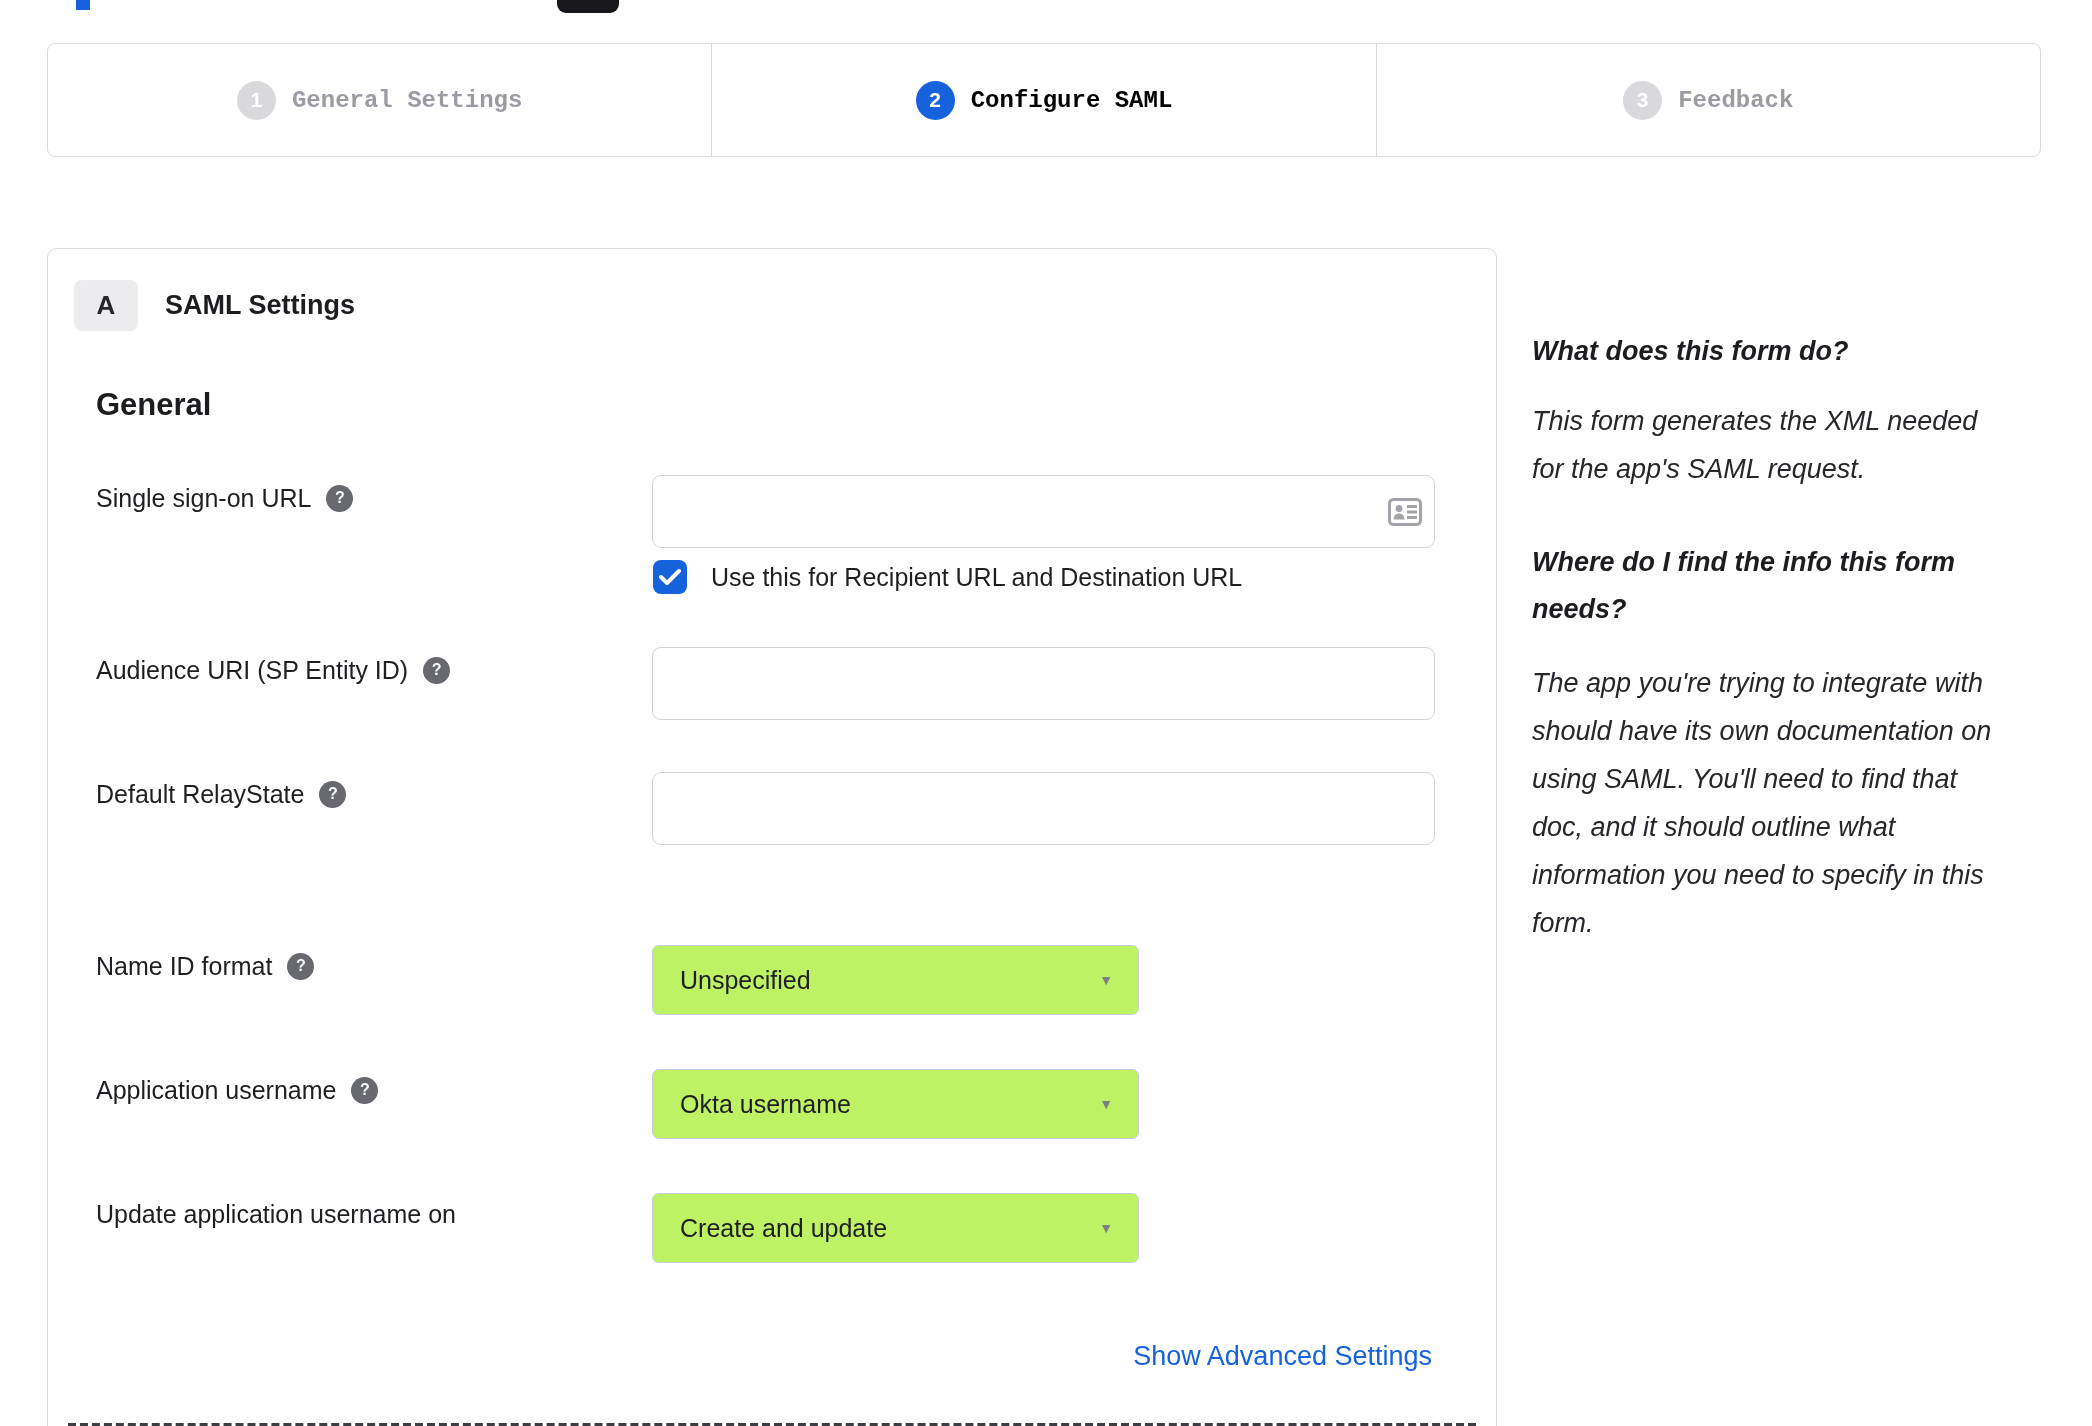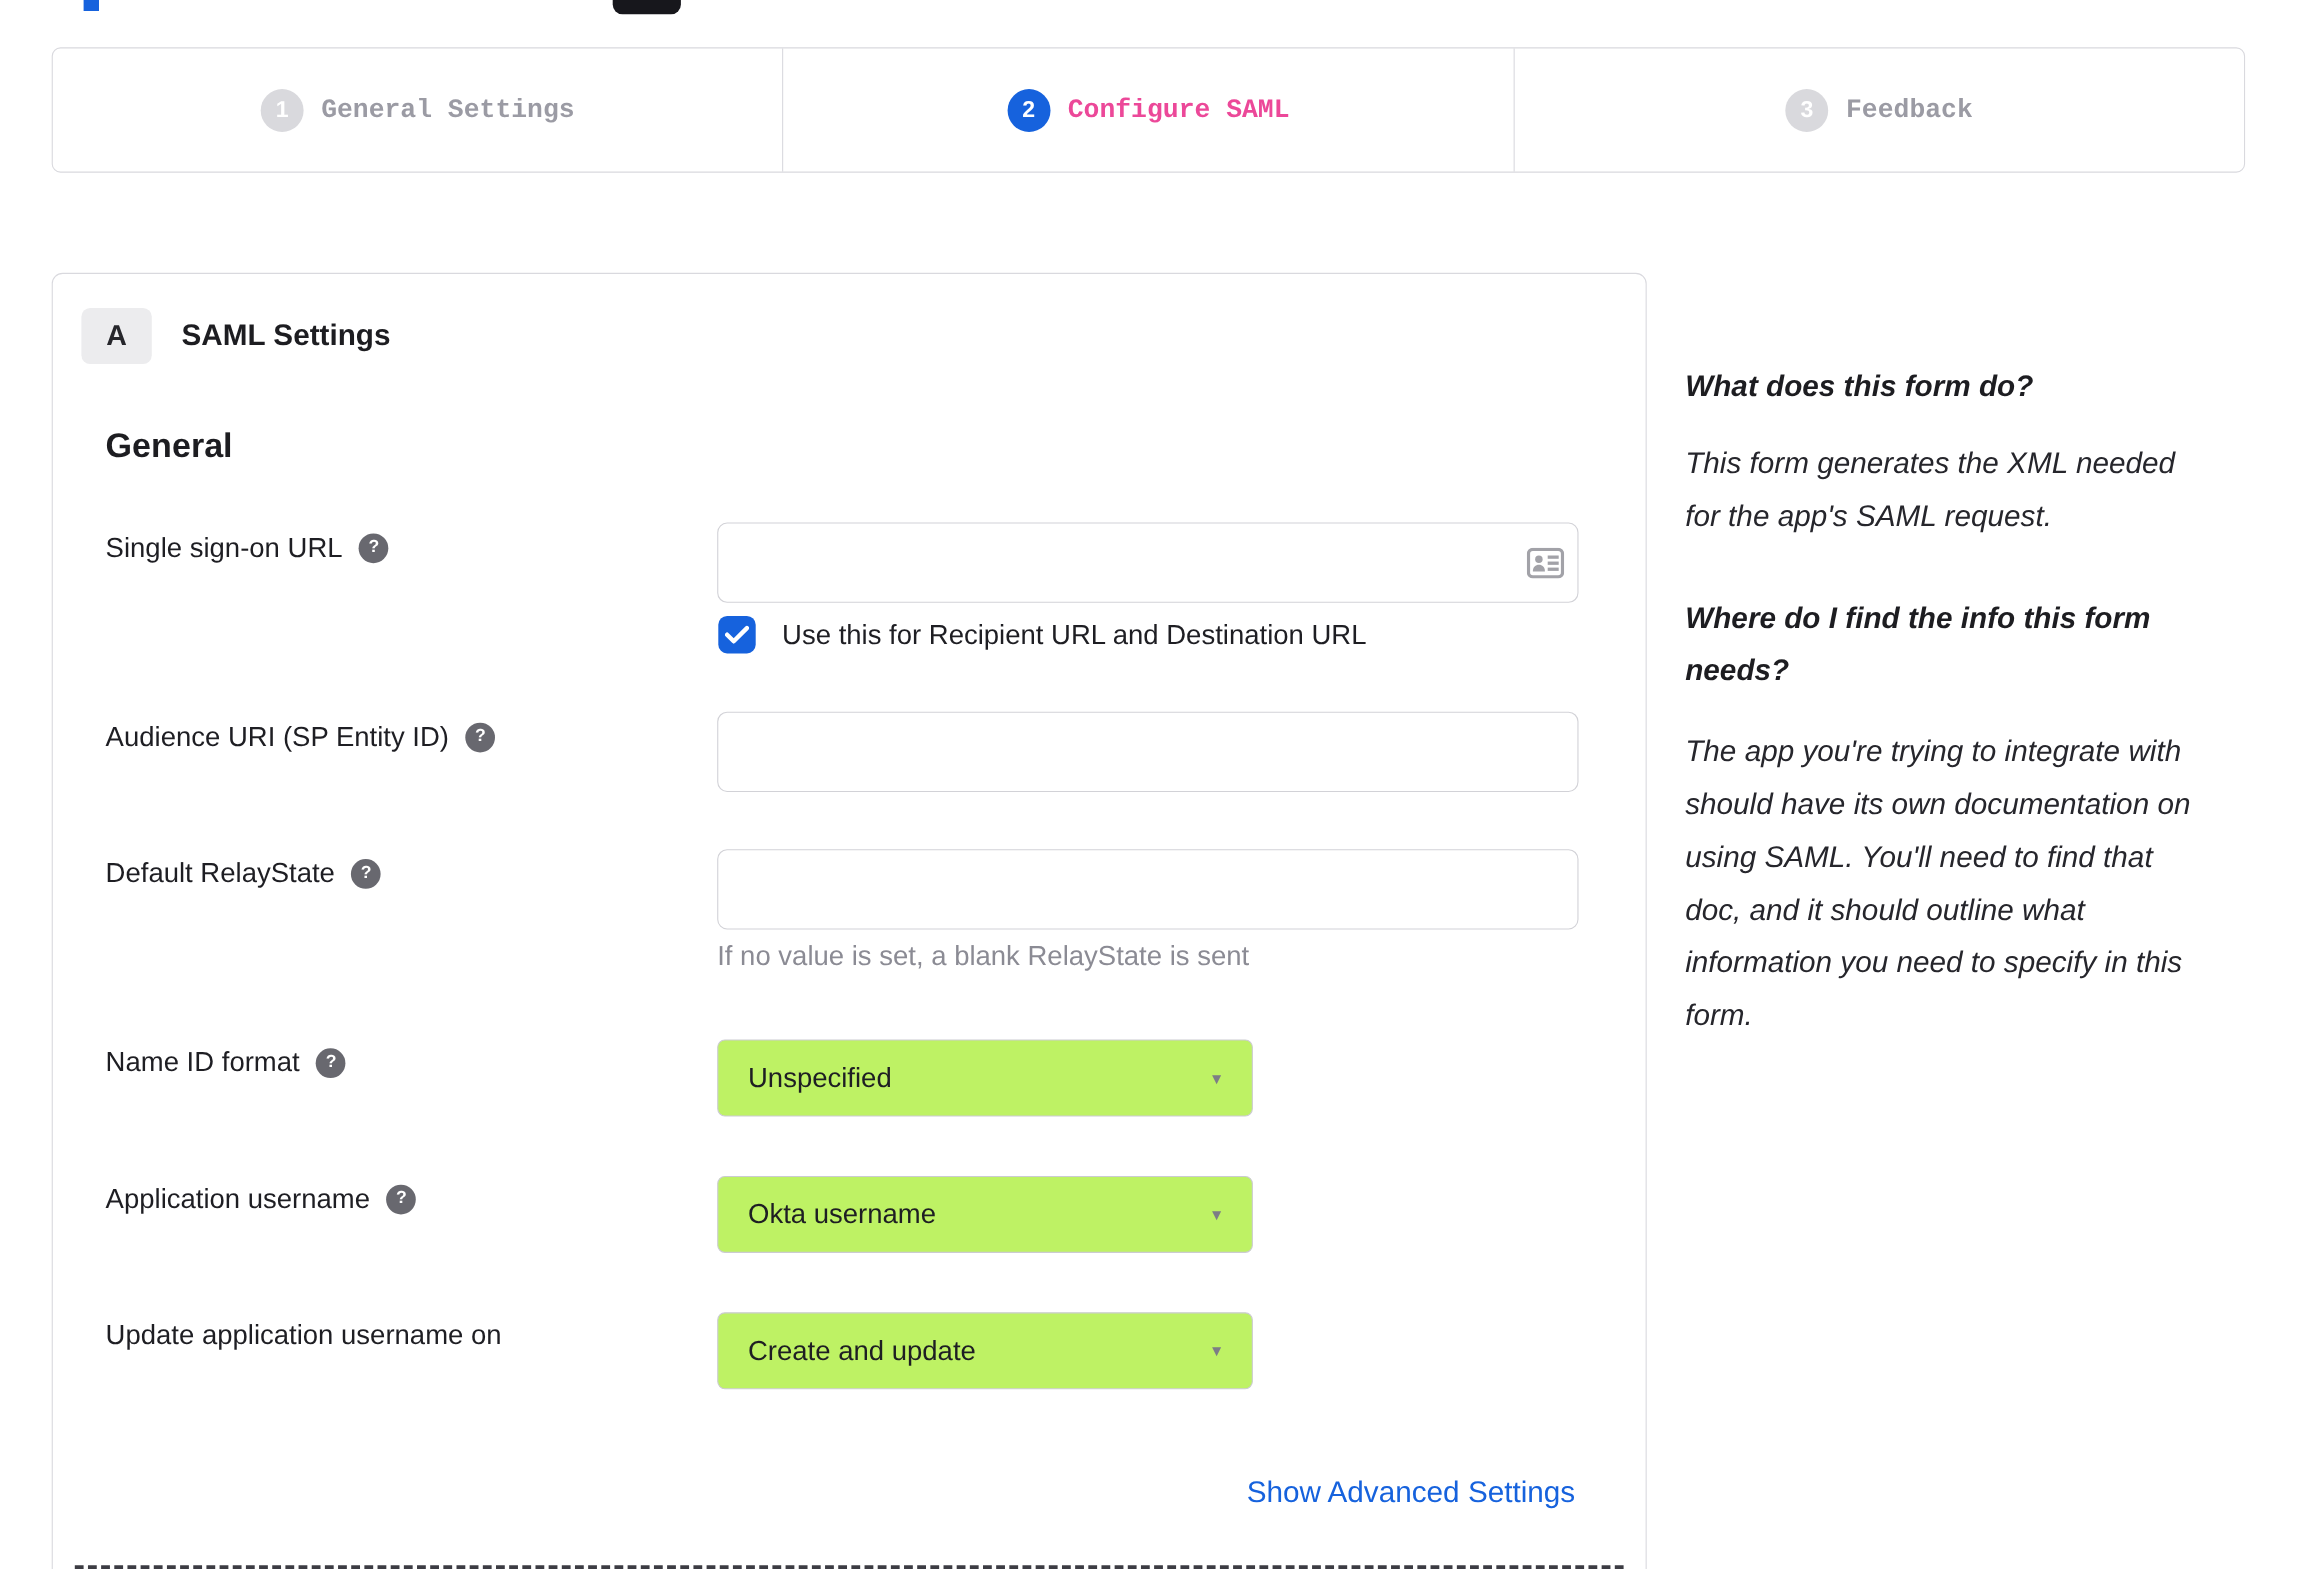--- a/index.html
+++ b/index.html
@@ -15,21 +15,21 @@
   
   .stepper { left:47px; top:43px; width:1994px; height:114px;
              border:1px solid #d9d9de; border-radius:8px; display:flex; background:#fff; }
   .step { flex:1 1 0; display:flex; align-items:center; justify-content:center; gap:16px; }
   .step + .step { border-left:1px solid #d9d9de; }
   .step-circle { width:39px; height:39px; border-radius:50%; background:#d9d9dd;
                  color:#fff; font-size:21px; font-weight:bold; display:flex;
                  align-items:center; justify-content:center; }
   .step-label { font-size:24px; font-weight:bold; color:#9b9ba4;font-family:Liberation Mono, monospace; }
   .step.active .step-circle { background:#1662dd; }
-  .step.active .step-label  { color:#ec4899; }
+  .step.active .step-label  { color:#000000; }
 
   
   .panel { left:47px; top:248px; width:1450px; height:1220px; background:#fff;
            border:1px solid #d9d9de; border-radius:10px 10px 0 0; }
   .badge-a { left:26px; top:31px; width:64px; height:51px; background:#ececee;
              border-radius:8px; font-size:26px; font-weight:bold; color:#26262b;
              display:flex; align-items:center; justify-content:center; }
   .panel-title { left:117px; top:31px; height:51px; line-height:51px;
                  font-size:27px; font-weight:bold; color:#1d1d21; }
   .group-heading { left:48px; top:138px; font-size:31px; font-weight:bold; color:#1d1d21; }
@@ -124,21 +124,20 @@
     <span>Audience URI (SP Entity ID)</span>
     <span class="help">?</span>
   </div>
   <input class="tinput" style="top: 398px; padding-right: 24px;" type="text" value="">
 
   <div class="flabel" style="top:528px;">
     <span>Default RelayState</span>
     <span class="help">?</span>
   </div>
   <input class="tinput" style="top: 523px; padding-right: 24px;" type="text" value="">
-  <div class="hint" style="top:606px;">If no value is set, a blank RelayState is sent</div>
 
   <div class="flabel" style="top:700px;">
     <span>Name ID format</span>
     <span class="help">?</span>
   </div>
   <div class="dd" style="top:696px;">
     <span class="dd-value">Unspecified</span>
     <span class="dd-caret">▼</span>
   </div>
 

